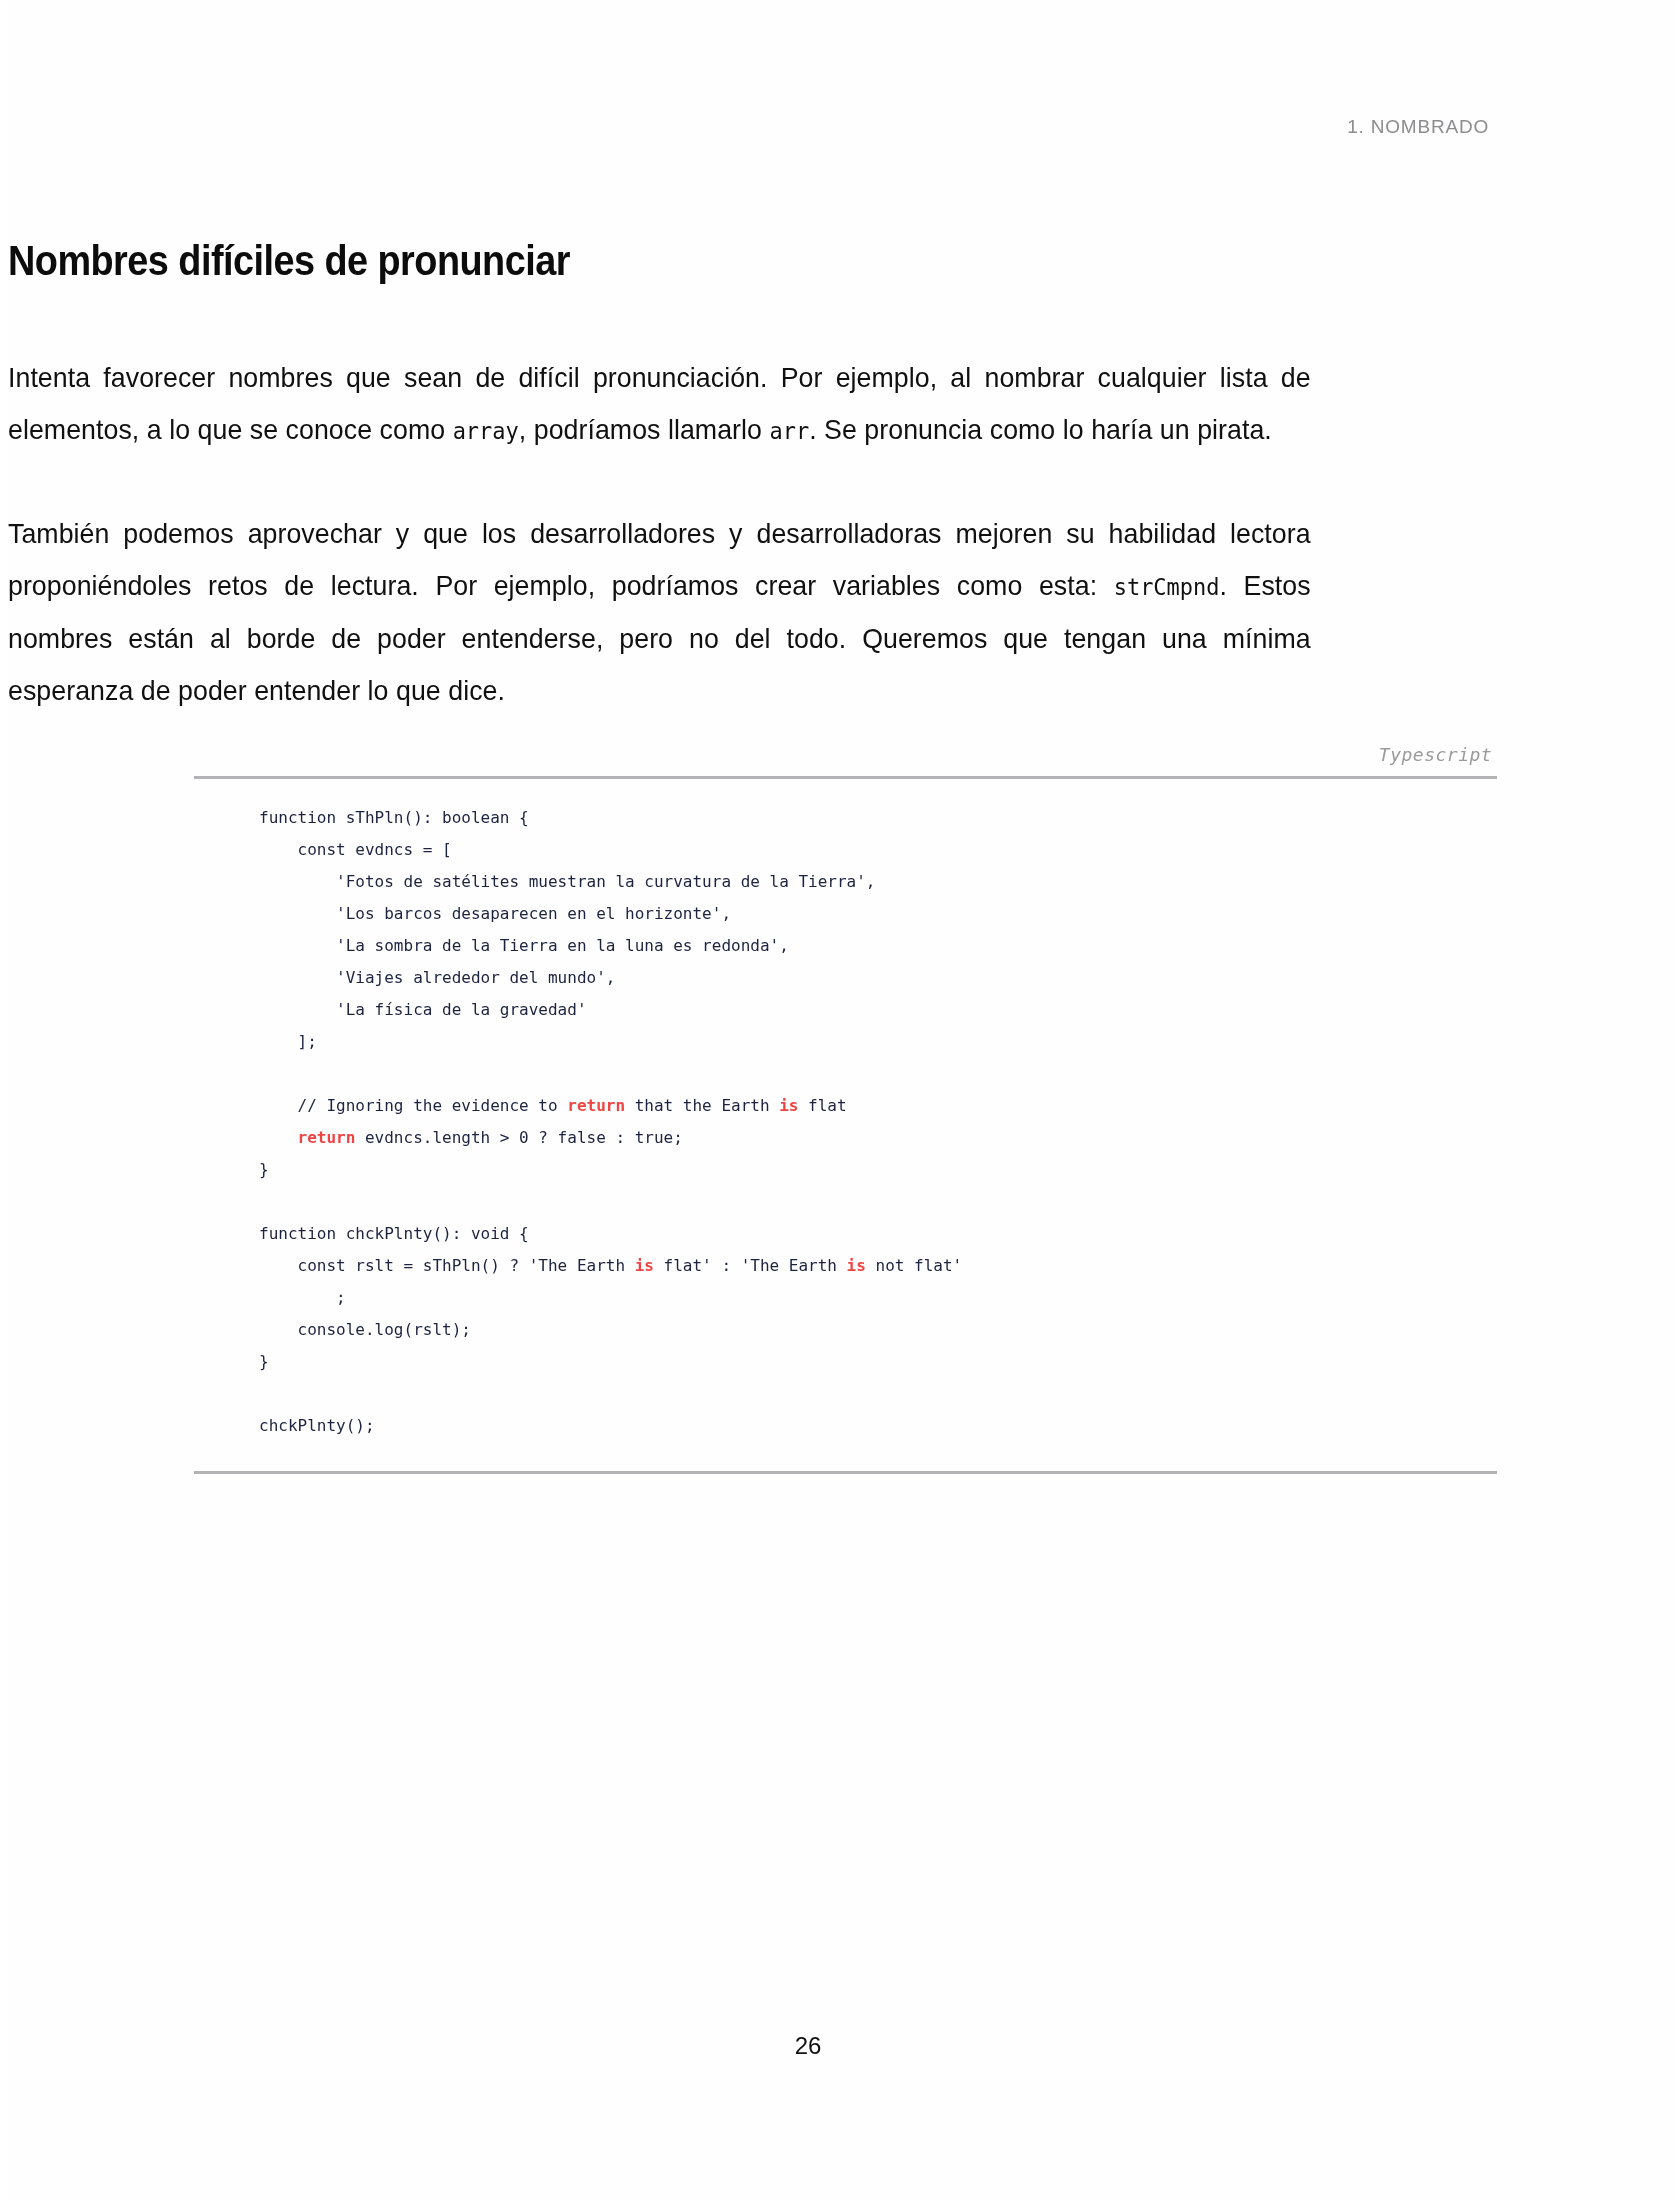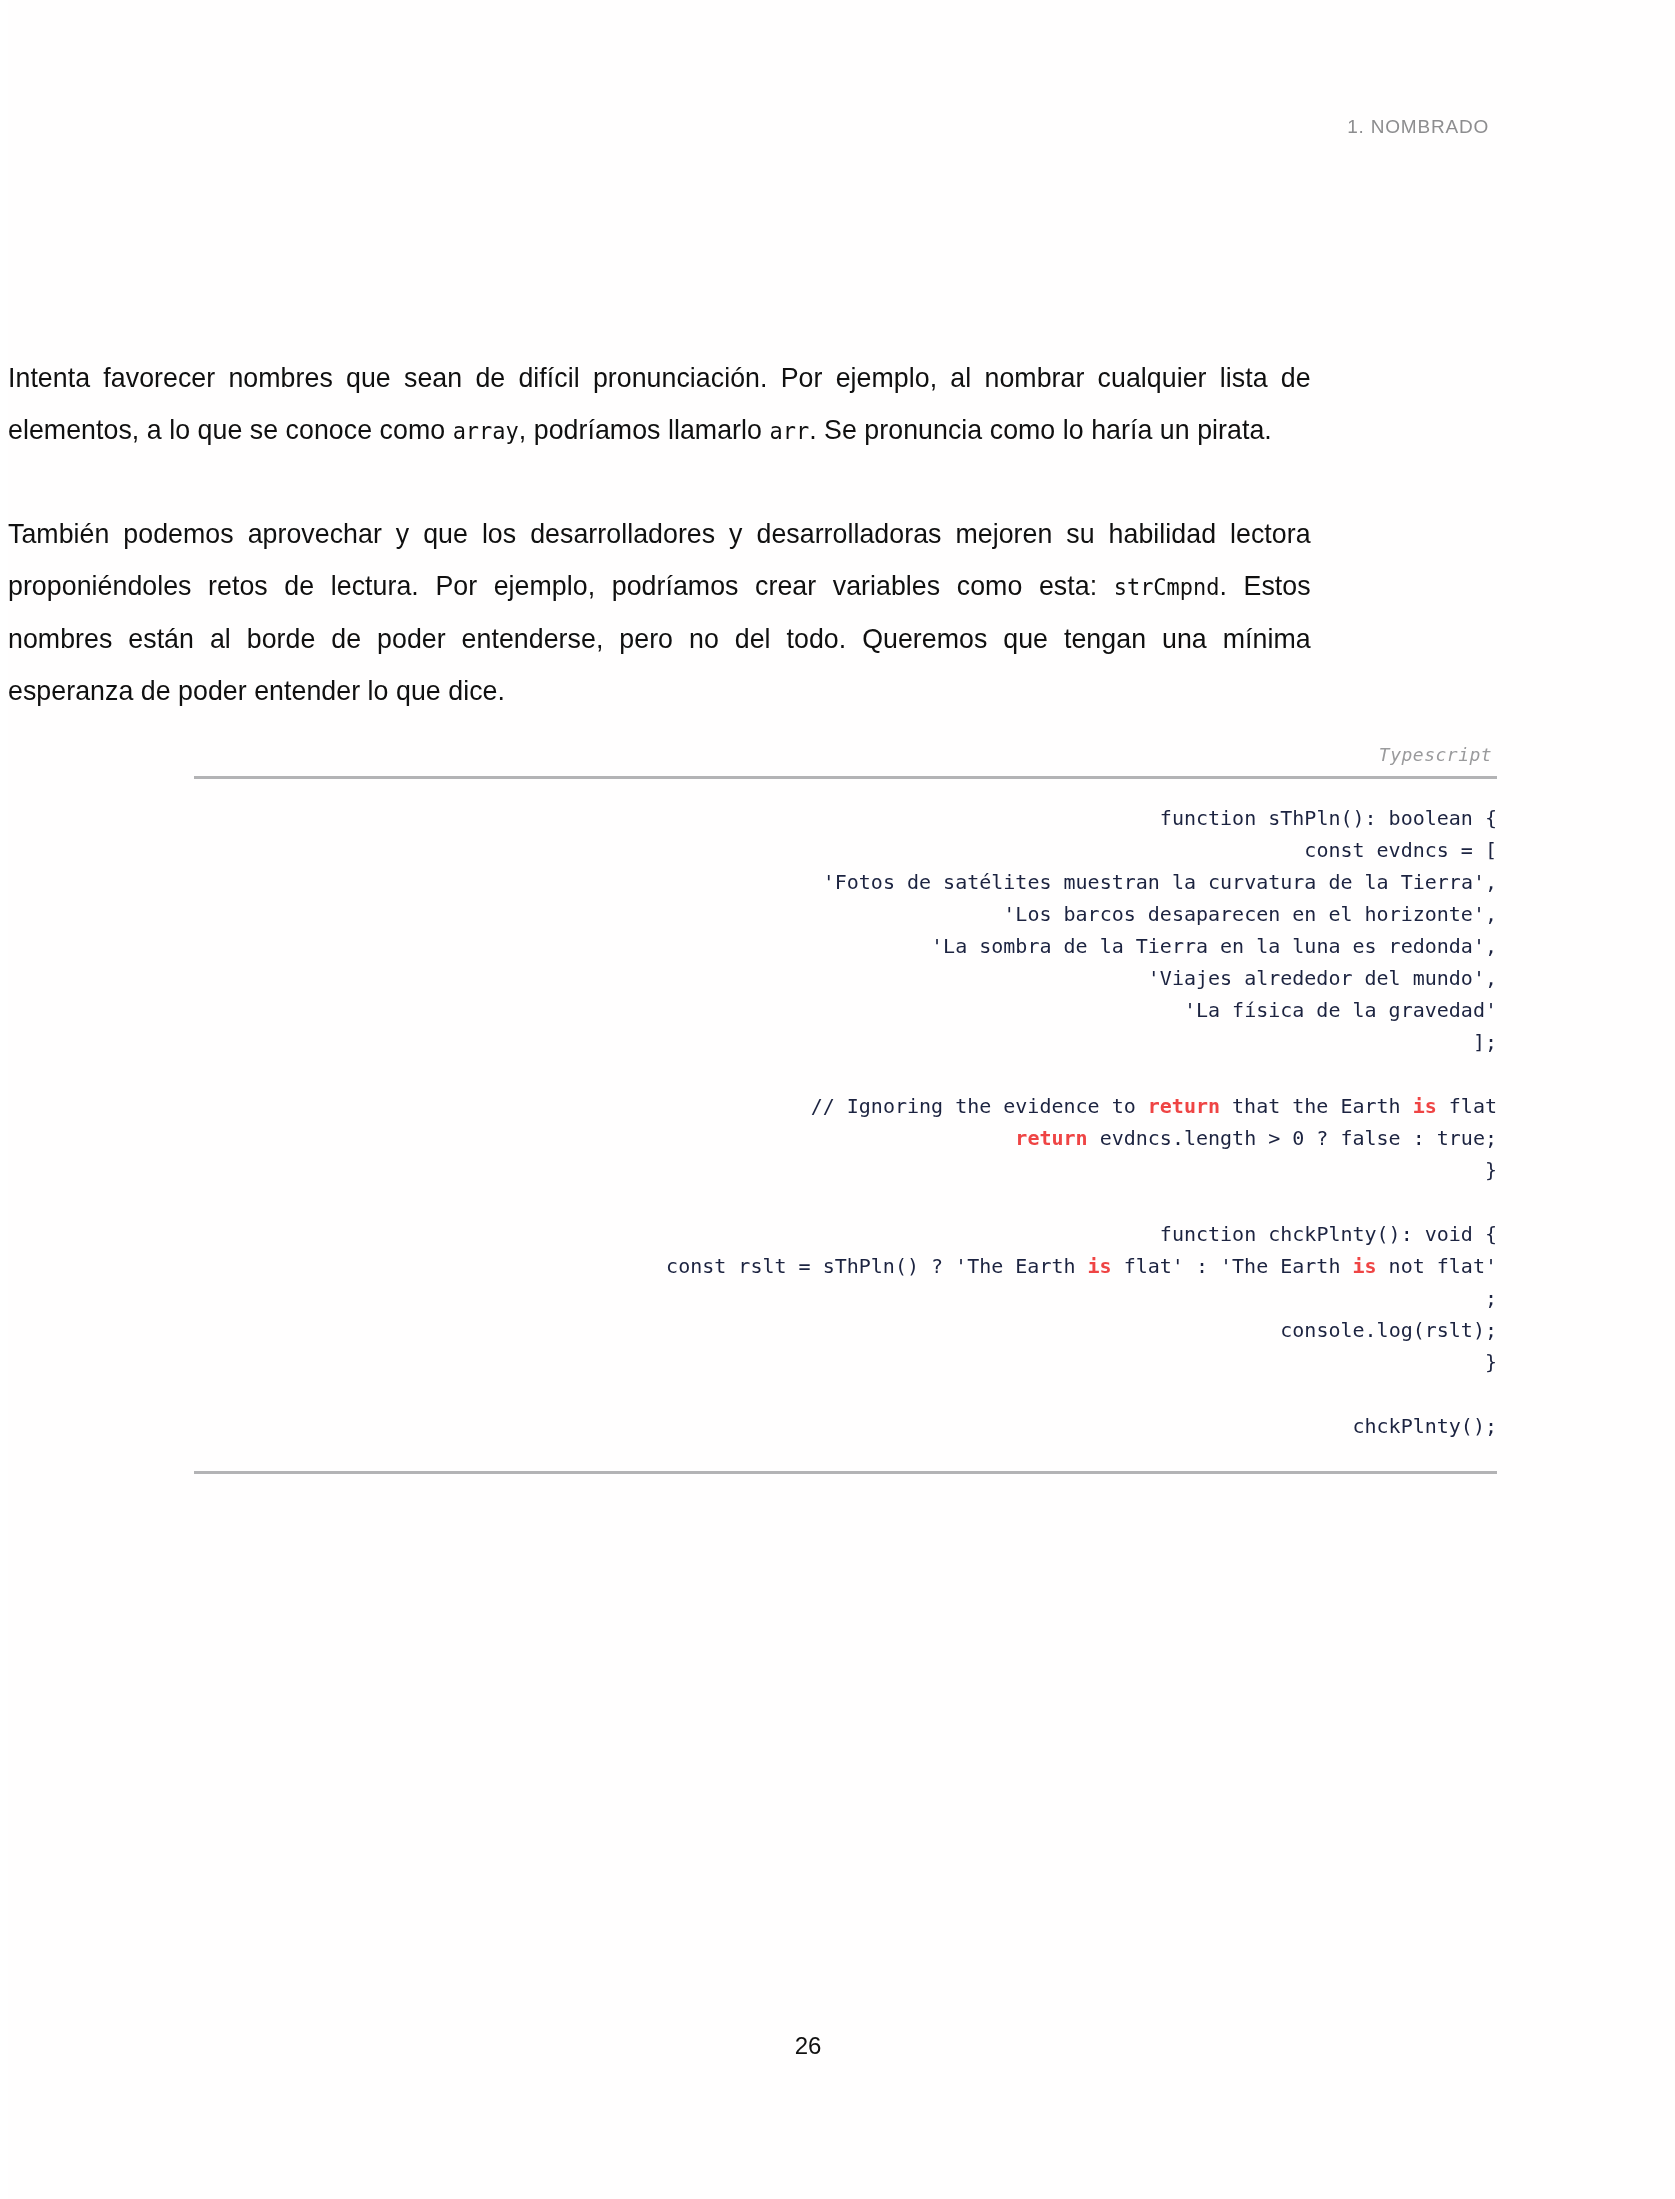--- a/index.html
+++ b/index.html
@@ -100,28 +100,27 @@
     margin-bottom: 11.4px;
     letter-spacing: 0.5px;
   }
   .code-rule {
     height: 2.9px;
     background: #b3b3b5;
     width: 100%;
   }
   pre.code-body {
     font-family: "DejaVu Sans Mono", "Liberation Mono", monospace;
-    font-size: 20px;
+    font-size: 16px;
     line-height: 32px;
     color: #1c2340;
     margin: 0;
     padding: 23px 0 23px 65px;
     white-space: pre;
     letter-spacing: 0px;
-    text-align: right;
   }
   pre.code-body .kw {
     color: #ef4444;
     font-weight: 700;
   }
   .code-rule-bottom {
     height: 2.9px;
     background: #b3b3b5;
     width: 100%;
     margin-top: 5.7px;
@@ -139,20 +138,23 @@
     color: #111111;
   }
 </style>
 </head>
 <body>
 
 <div class="page">
 
   <div class="running-head">1. NOMBRADO</div>
 
+  <div class="title-1-wrap">
+    <h1 class="section-title">Nombres difíciles de pronunciar</h1>
+  </div>
 
   <div class="content par-1">
     <p class="body-par"><span>Intenta favorecer nombres que sean de difícil pronunciación. Por ejemplo, al nombrar cualquier lista de elementos, a lo que se conoce como </span><code class="inline">array</code><span>, podríamos llamarlo </span><code class="inline">arr</code><span>. Se pronuncia como lo haría un pirata.</span></p>
   </div>
 
   <div class="content par-2">
     <p class="body-par"><span>También podemos aprovechar y que los desarrolladores y desarrolladoras mejoren su habilidad lectora proponiéndoles retos de lectura. Por ejemplo, podríamos crear variables como esta: </span><code class="inline">strCmpnd</code><span>. Estos nombres están al borde de poder entenderse, pero no del todo. Queremos que tengan una mínima esperanza de poder entender lo que dice.</span></p>
   </div>
 
   <div class="codeblock">

